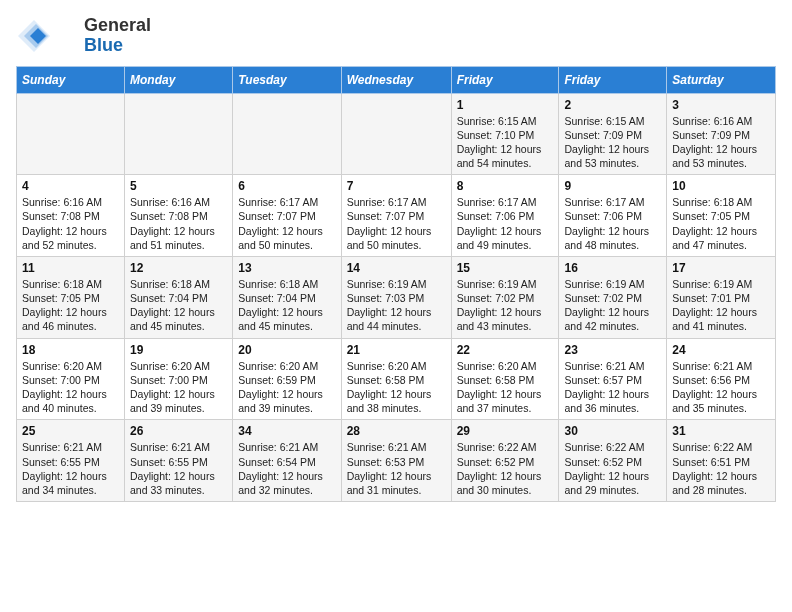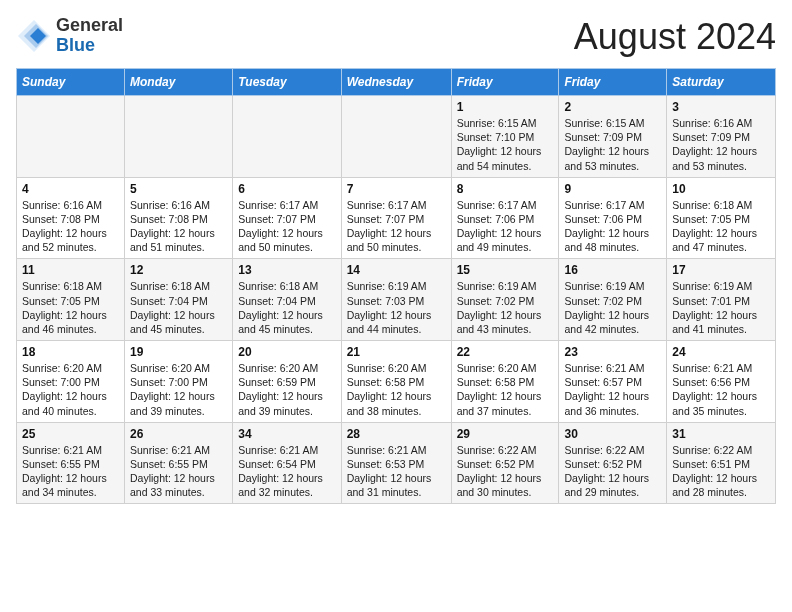--- a/index.html
+++ b/index.html
@@ -12,20 +12,21 @@
     }
     .header {
       display: flex;
       justify-content: space-between;
       align-items: flex-start;
       margin-bottom: 10px;
     }
     .logo {
       display: flex;
       align-items: center;
+      gap: 28px;
     }
     .logo-text {
       display: flex;
       flex-direction: column;
       font-size: 18px;
       font-weight: bold;
       line-height: 1.1;
     }
     .logo-general { color: #333; }
     .logo-blue { color: #1a6ab1; }
@@ -99,21 +100,20 @@
       <polygon points="18,2 34,18 18,34 2,18" fill="#2a7fd4" opacity="0.15"></polygon>
       <polygon points="20,6 32,18 20,30 8,18" fill="#2a7fd4" opacity="0.3"></polygon>
       <polygon points="22,10 30,18 22,26 14,18" fill="#2a7fd4"></polygon>
     </svg>
     <div class="logo-text">
       <span class="logo-general">General</span>
       <span class="logo-blue">Blue</span>
     </div>
   </div>
   <div class="title-block">
-    <div class="month-year">August 2024</div>
   </div>
 </div>
 
 <table>
   <thead>
     <tr>
     <th>Sunday</th>
         <th>Monday</th>
         <th>Tuesday</th>
         <th>Wednesday</th>

